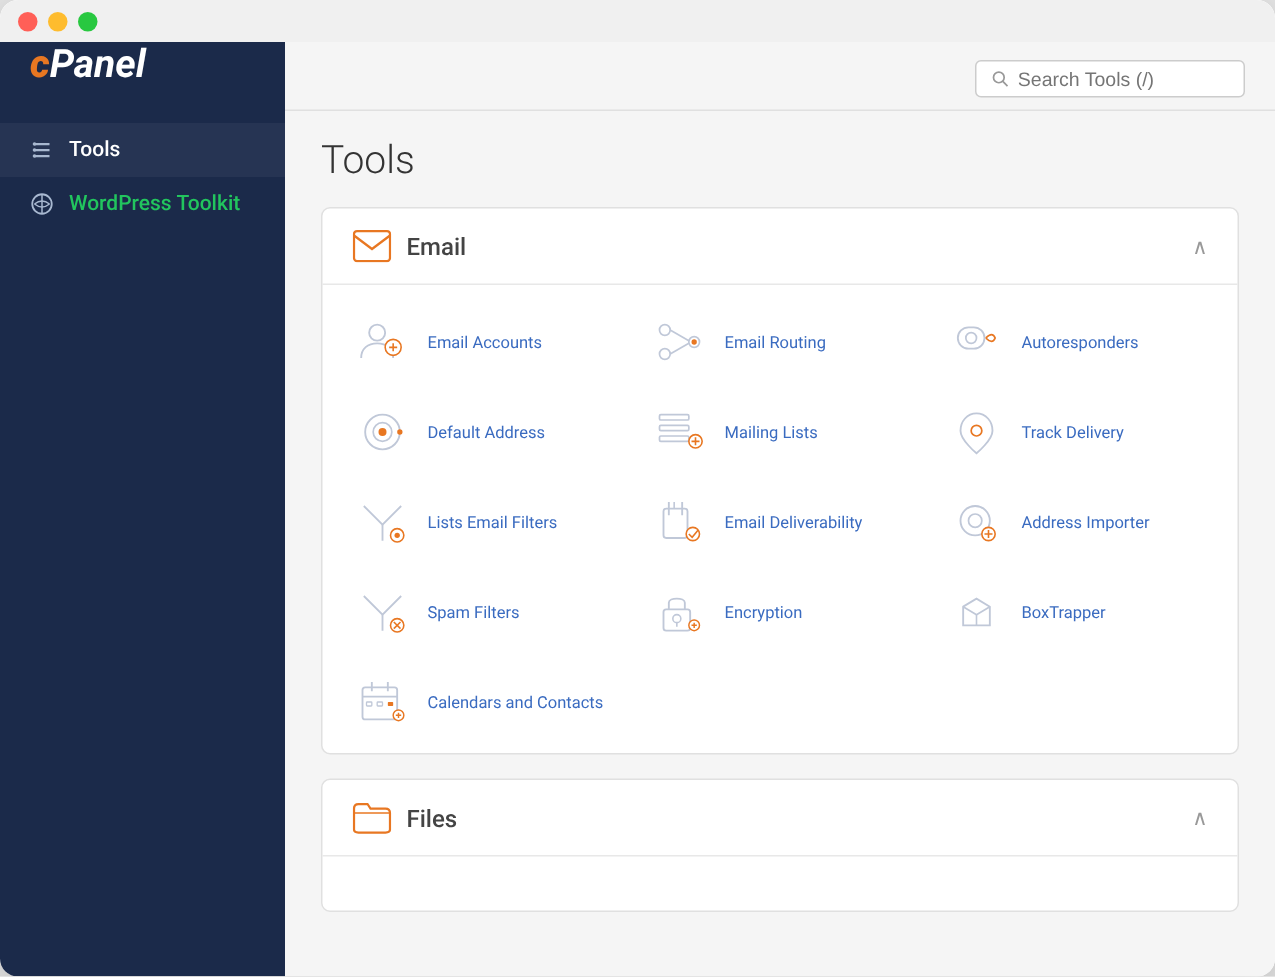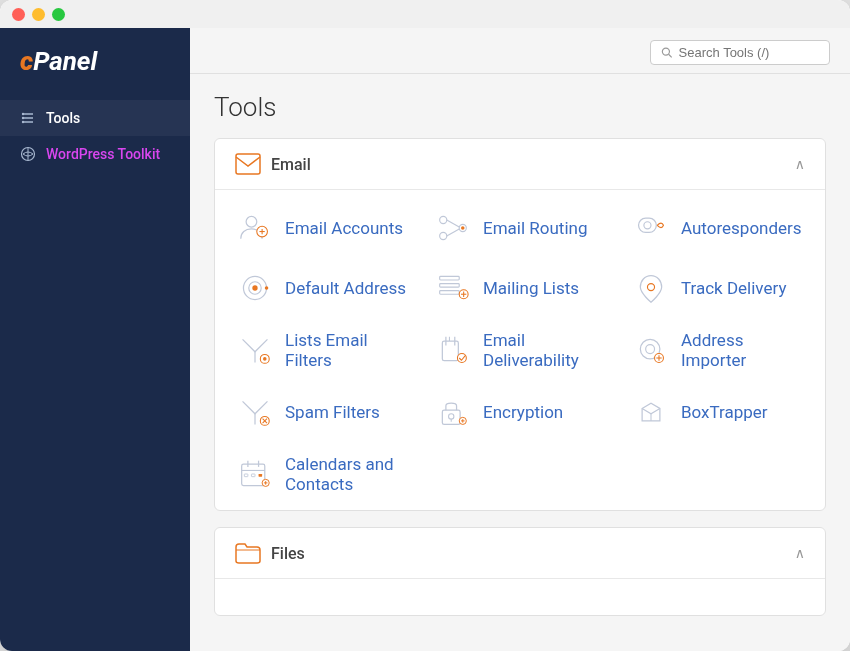--- a/index.html
+++ b/index.html
@@ -44,41 +44,40 @@
       overflow: hidden;
     }
 
     
     .sidebar {
       width: 190px;
       background: #1b2a4a;
       flex-shrink: 0;
       display: flex;
       flex-direction: column;
-      padding-top: 18px;
     }
     .sidebar-logo {
       padding: 0 20px 24px 20px;
     }
     .sidebar-logo .logo-text {
       color: #fff;
       font-size: 26px;
       font-weight: 700;
       font-style: italic;
     }
     .logo-prefix {
       color: #e87722;
       font-weight: 900;
     }
     .sidebar-item {
       display: flex;
       align-items: center;
       gap: 10px;
       padding: 10px 20px;
-      color: #d946ef;
+      color: #22c55e;
       cursor: pointer;
       font-size: 14px;
       font-weight: 500;
     }
     .sidebar-item.active {
       color: #fff;
       background: rgba(255,255,255,0.05);
     }
     .sidebar-item svg { flex-shrink: 0; }
 
@@ -166,21 +165,21 @@
     .tool-item {
       display: flex;
       align-items: center;
       gap: 12px;
       padding: 12px 14px;
       cursor: pointer;
       border-radius: 4px;
       text-decoration: none;
     }
     .tool-label {
-      font-size: 17px;
+      font-size: 11px;
       color: #3a6bc0;
       font-weight: 400;
     }
     .tool-icon {
       width: 36px;
       height: 36px;
       flex-shrink: 0;
       display: flex;
       align-items: center;
       justify-content: center;

